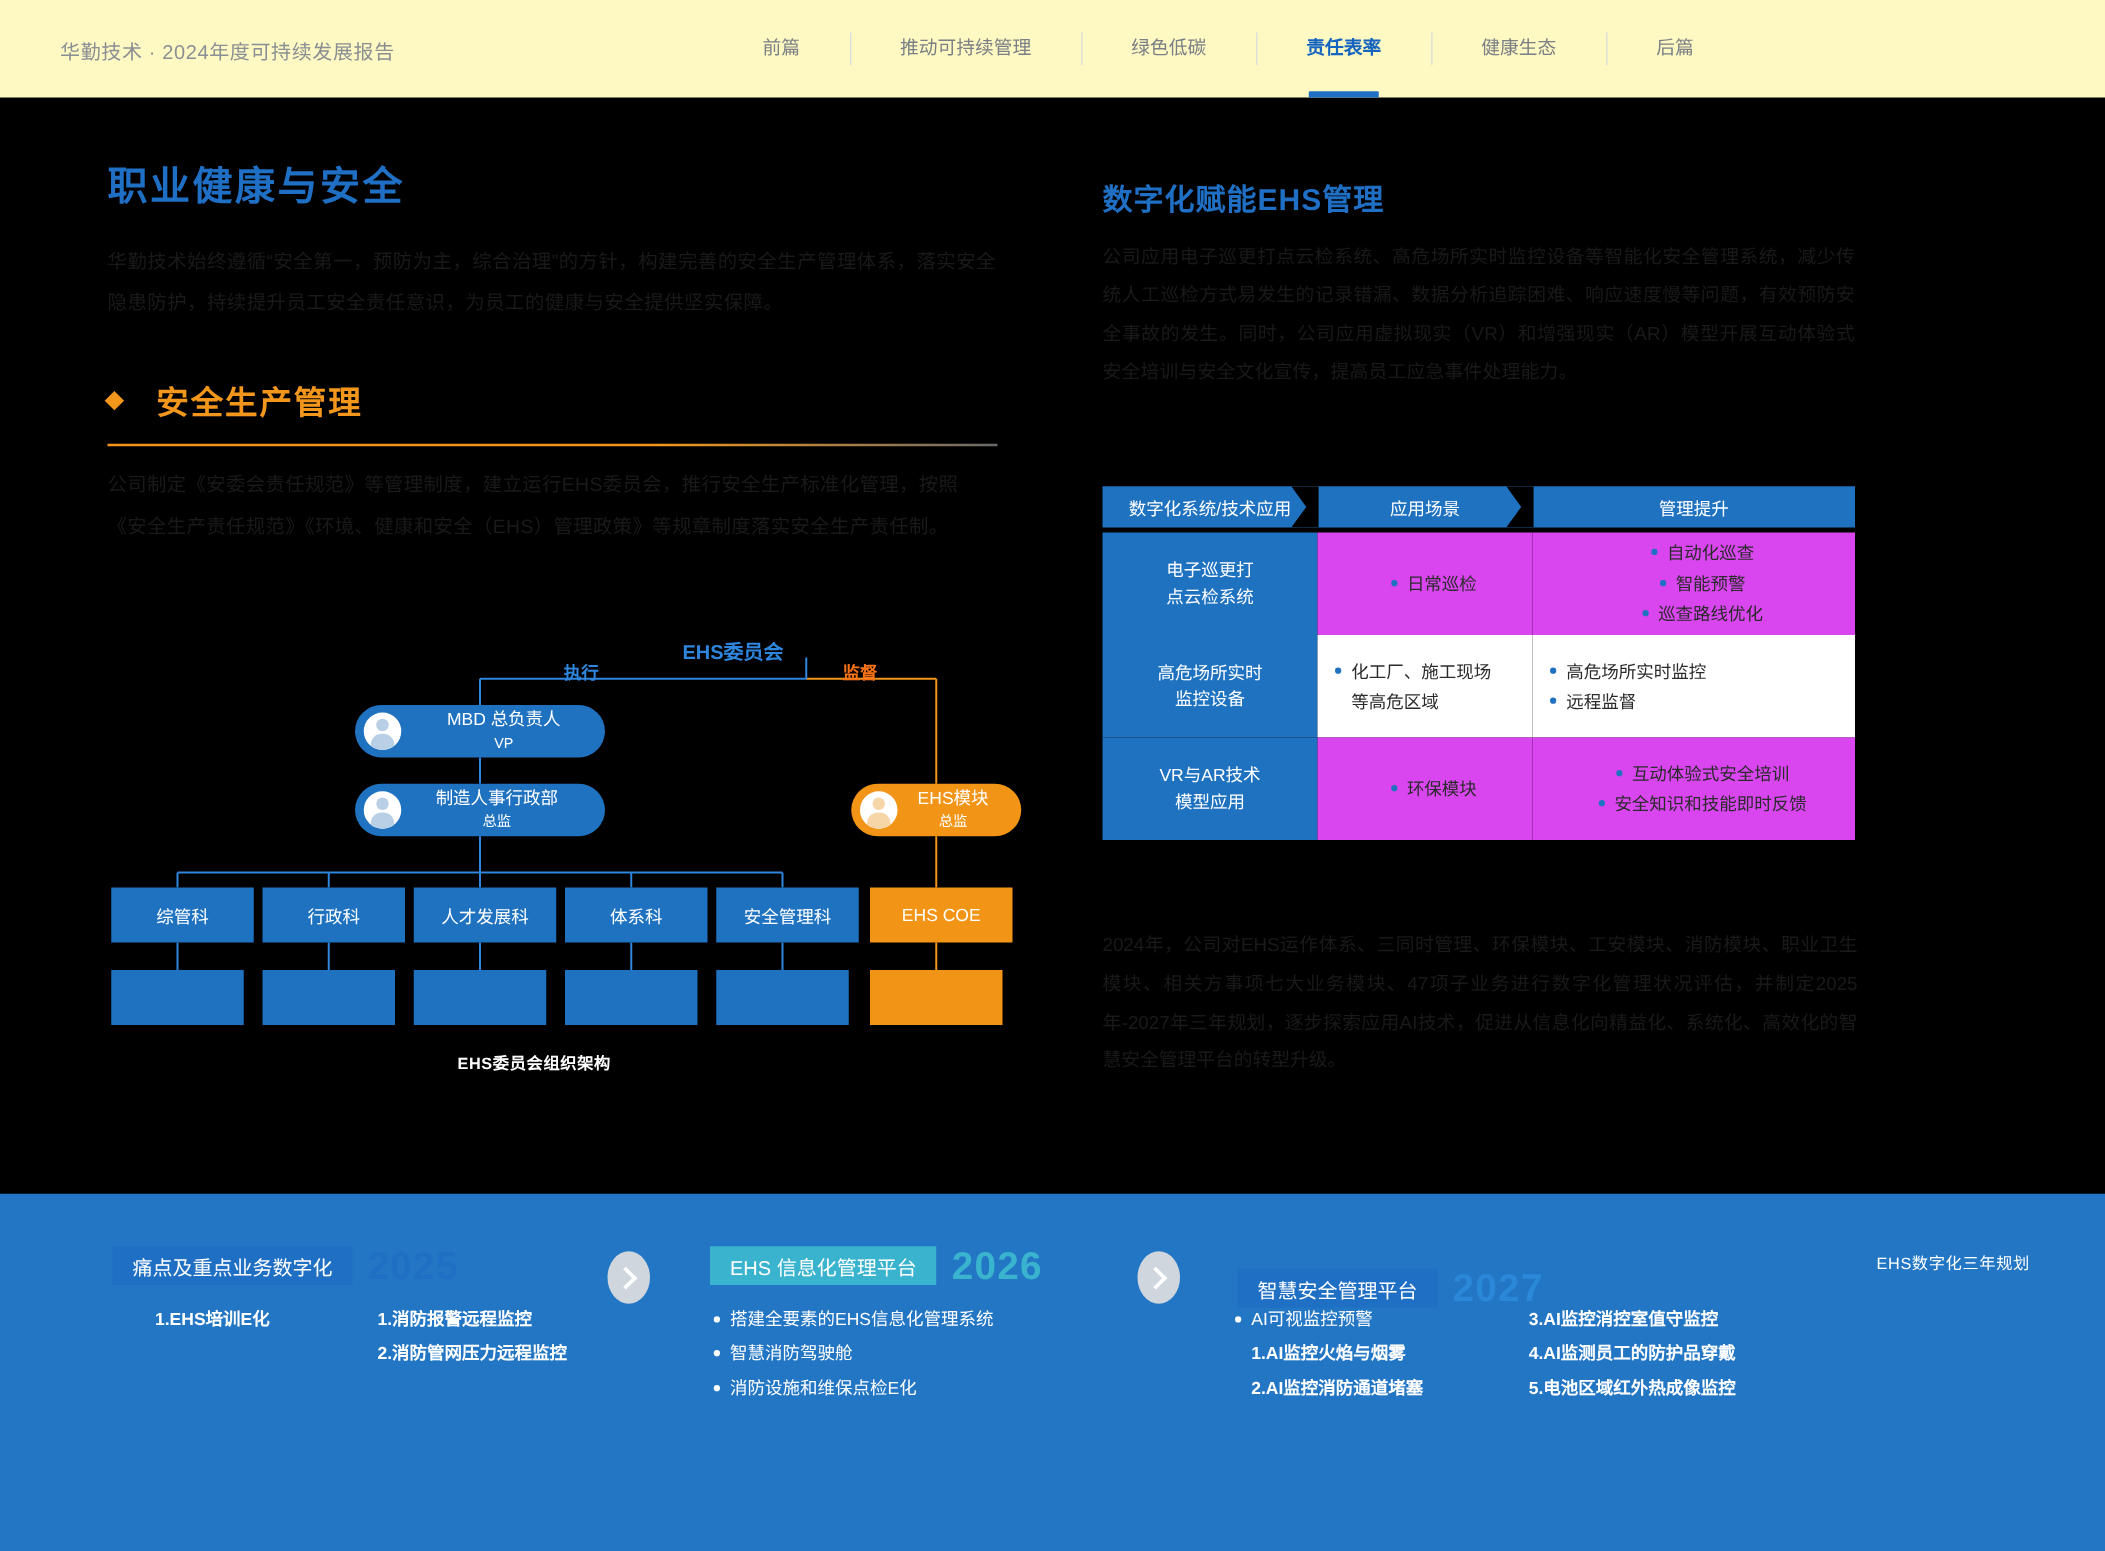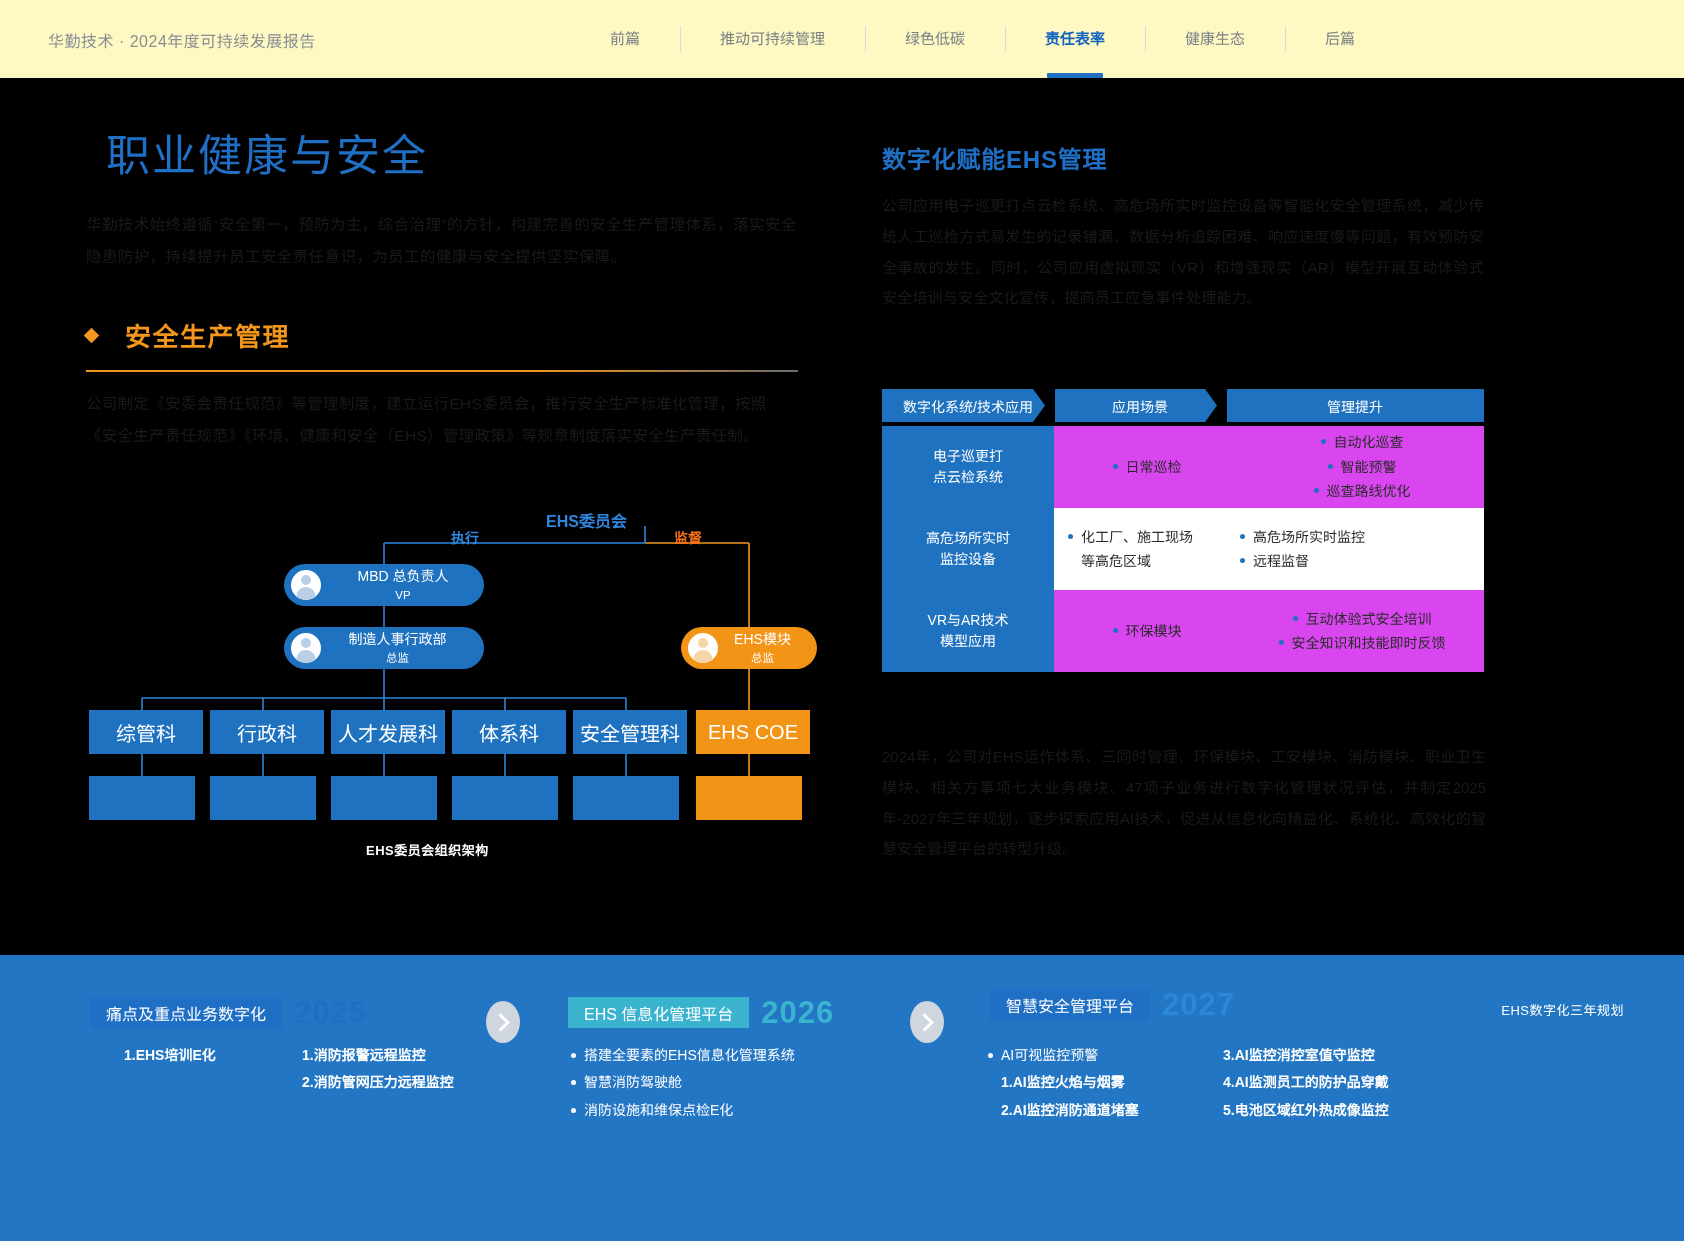--- a/index.html
+++ b/index.html
@@ -36,22 +36,22 @@
   }
   .navitem.active { color: #1565c0; font-weight: bold; }
   .navitem .underline {
     position: absolute; left: 50%; transform: translateX(-50%);
     bottom: 0; width: 56px; height: 5px; background: #1f6fc4; border-radius: 1px;
   }
 
   
   .left-col { position: absolute; left: 86px; top: 130px; width: 716px; }
   .page-title {
-    font-size: 44px; font-weight: normal; color: #1f6fc4; letter-spacing: 2px;
-    line-height: 1.2; margin-bottom: 26px; margin-left: 20px;
+    font-size: 32px; font-weight: bold; color: #1f6fc4; letter-spacing: 2px;
+    line-height: 1.2; margin-bottom: 26px;
   }
   .intro-p {
     font-size: 15.5px; color: #1a1a1a; line-height: 2.1; letter-spacing: .4px;
     width: 712px;
   }
   .sec-head {
     display: flex; align-items: center; gap: 28px; margin-top: 42px;
   }
   .diamond {
     width: 11px; height: 11px; background: #f2971c; transform: rotate(45deg);
@@ -103,21 +103,21 @@
   .pill-main { font-size: 14px; }
   .pill-sub  { font-size: 11.5px; }
 
   .pill-mbd  { left: 198px; top: 64px;  width: 200px; gap: 11px; }
   .pill-hr   { left: 198px; top: 127px; width: 200px; }
   .pill-mod  { left: 595px; top: 127px; width: 136px; }
 
   .node {
     position: absolute; height: 44px; width: 114px;
     display: flex; align-items: center; justify-content: center;
-    color: #fff; font-size: 20px; white-space: nowrap;
+    color: #fff; font-size: 14px; white-space: nowrap;
   }
   .node.blue { background: #1f72c0; }
   .node.orange { background: #f29416; }
   .stub {
     position: absolute; height: 44px; width: 106px;
   }
   .stub.blue { background: #1f72c0; }
   .stub.orange { background: #f29416; }
 
   .org-caption {
@@ -194,21 +194,21 @@
   }
   .tl-year {
     font-size: 31px; font-weight: bold; letter-spacing: 1px; line-height: 1;
   }
   .h1 { left: 90px; top: 997px; }
   .h1 .tl-tag { background: #1f6fc4; }
   .h1 .tl-year { color: #1f6fc4; }
   .h2 { left: 568px; top: 997px; }
   .h2 .tl-tag { background: #3ab3cf; }
   .h2 .tl-year { color: #3ab3cf; }
-  .h3 { left: 990px; top: 989px; }
+  .h3 { left: 990px; top: 1015px; }
   .h3 .tl-tag { background: #1f6fc4; }
   .h3 .tl-year { color: #2b88d8; }
 
   .tl-arrow {
     position: absolute; width: 34px; height: 42px; border-radius: 50%;
     background: #cfd6dd; display: flex; align-items: center; justify-content: center;
     z-index: 6;
   }
   .tl-arrow::after {
     content: ""; width: 10px; height: 10px;

